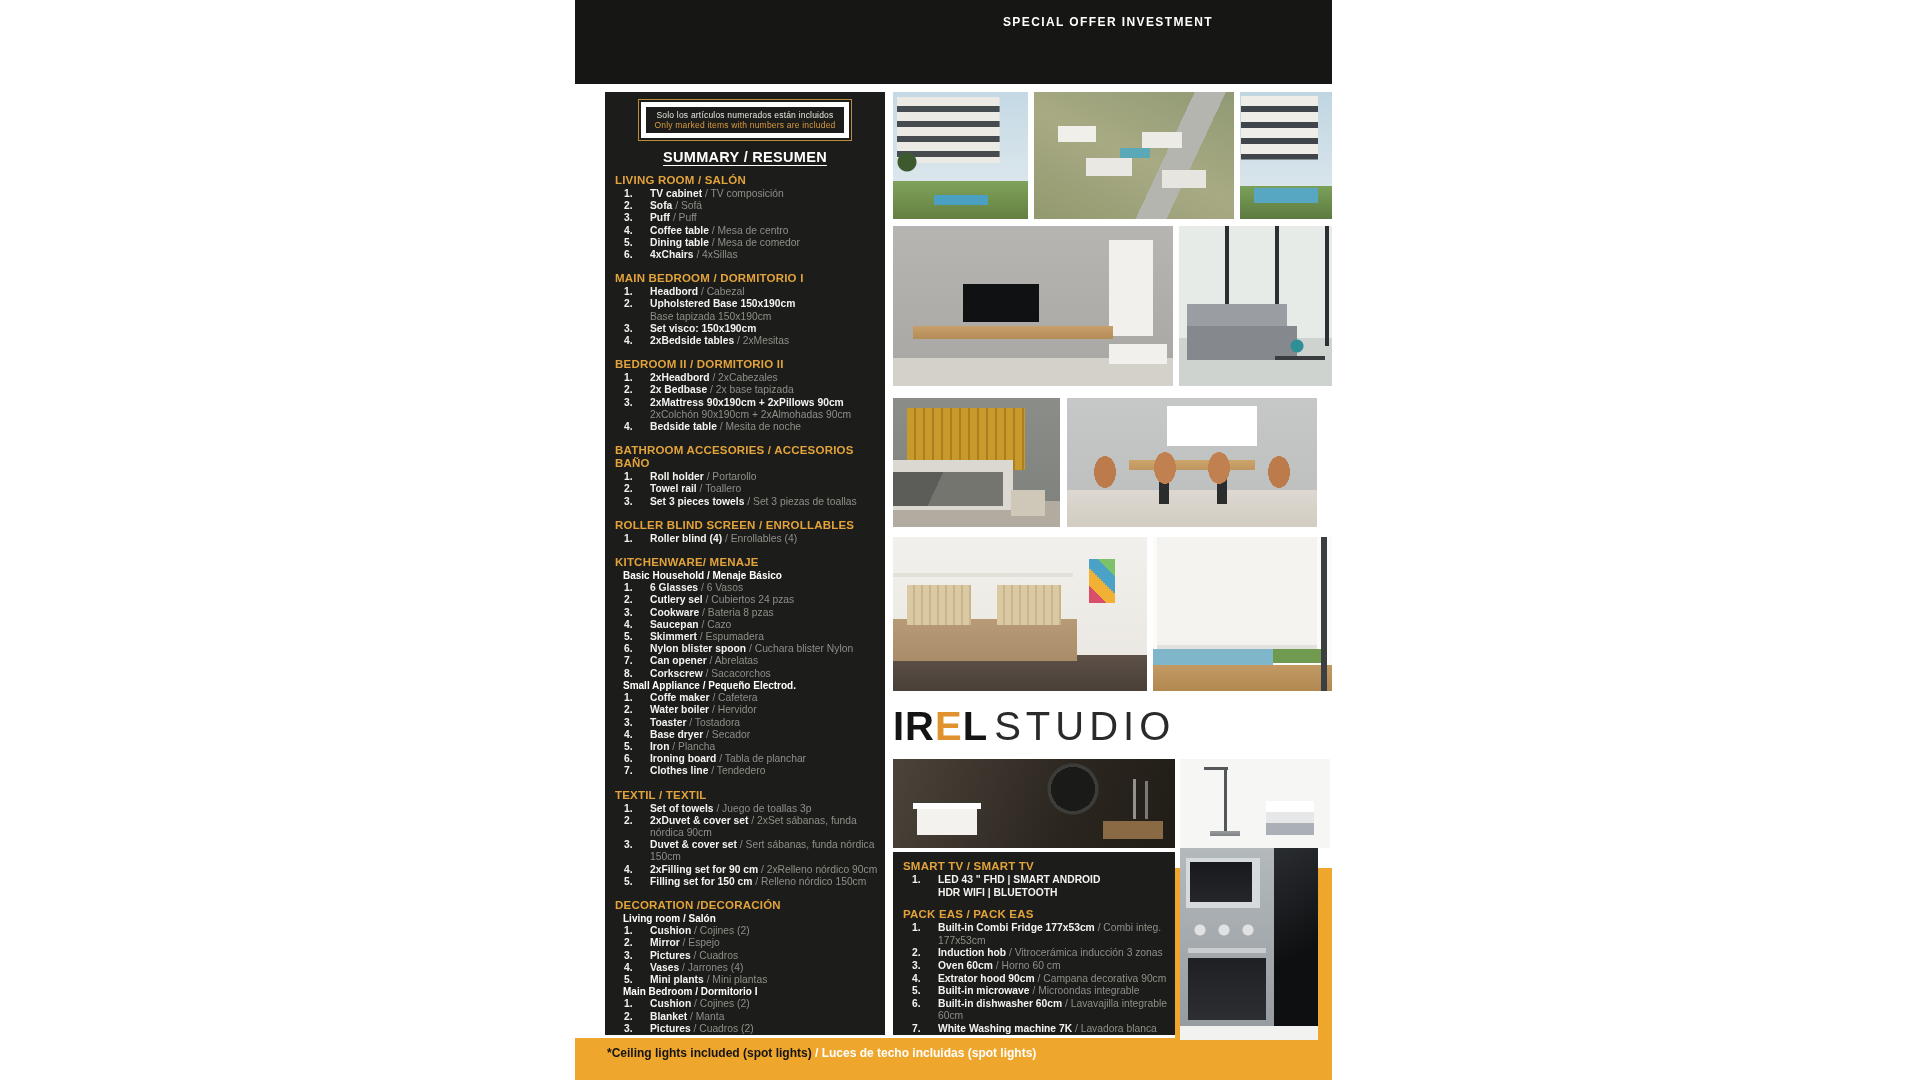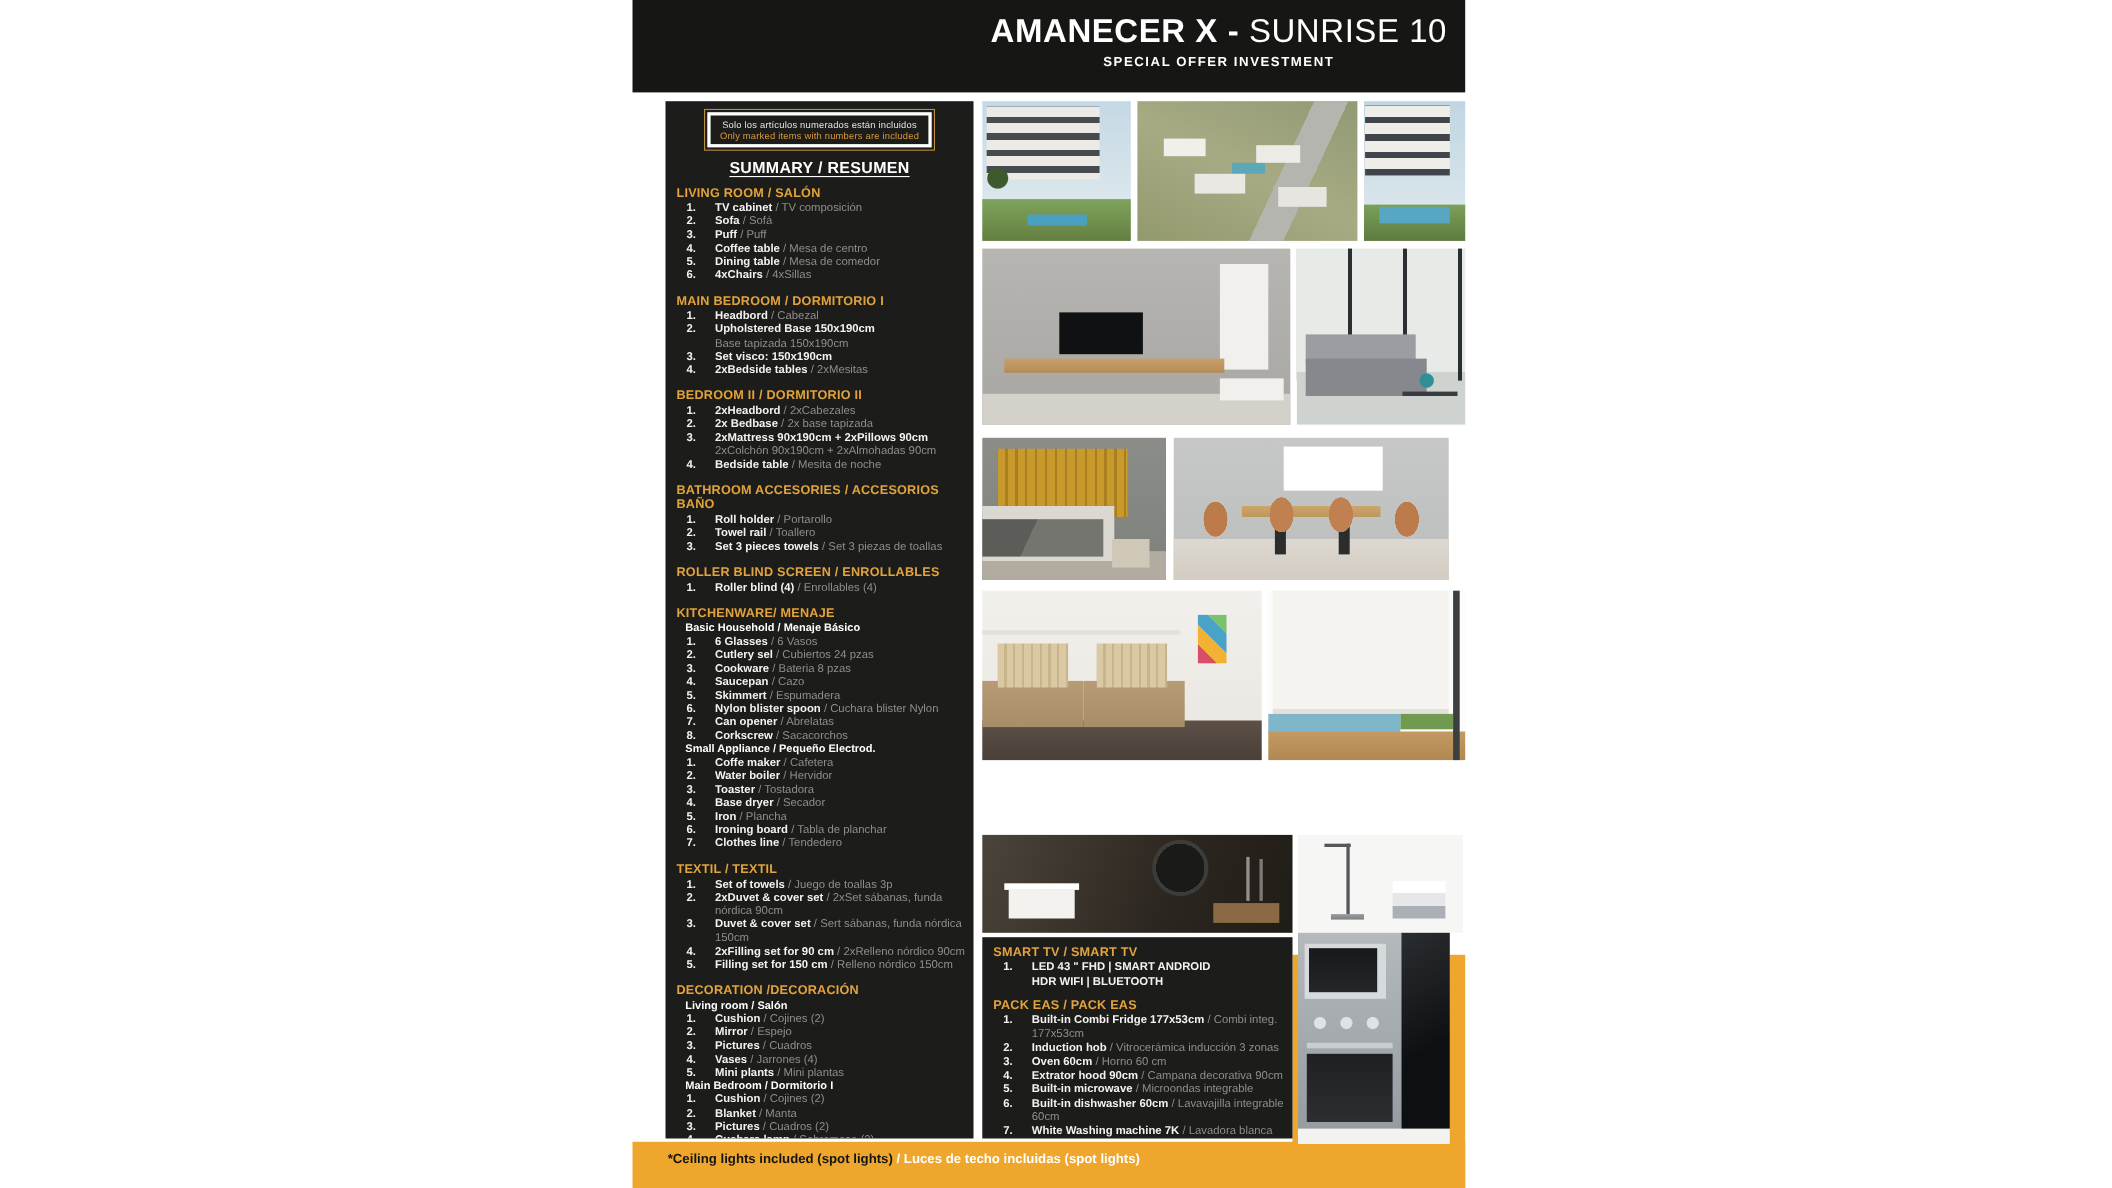--- a/index.html
+++ b/index.html
@@ -11,21 +11,21 @@
   .header{position:absolute;left:0;top:0;width:757px;height:84px;background:#161614;}
   .header-titles{position:absolute;left:309px;right:0;top:12px;text-align:center;color:#ffffff;}
   .title-line{font-size:30px;letter-spacing:.5px;white-space:nowrap;}
   .title-main{font-weight:800;}
   .title-tail{font-weight:400;}
   .subtitle{font-size:12px;font-weight:700;letter-spacing:1.4px;margin-top:3px;}
 
   
   .left-box{position:absolute;left:30px;top:92px;width:280px;height:943px;background:#1c1c1a;
             color:#fff;overflow:hidden;}
-  .notice{margin:10px auto 0;width:194px;border:3px solid #ffffff;
+  .notice{margin:10px auto 0;width:194px;border:5px solid #ffffff;
           box-shadow:0 0 0 2px #1c1c1a,0 0 0 3px #bb8c3c;
           text-align:center;padding:3px 2px;}
   .notice .n-es{display:block;font-size:8.5px;color:#e9e6df;letter-spacing:.2px;}
   .notice .n-en{display:block;font-size:8.5px;color:#d99b3c;letter-spacing:.2px;}
   .summary{text-align:center;margin-top:11px;font-size:14.5px;font-weight:800;
            text-decoration:underline;text-underline-offset:3px;letter-spacing:.3px;}
   .sections{padding:9px 6px 0 10px;}
   .section{margin-bottom:11px;}
   .sec-title{color:#e2a33b;font-weight:800;font-size:11.5px;line-height:13px;margin-bottom:1px;letter-spacing:.2px;}
   .sub-title{color:#fff;font-weight:700;font-size:10px;line-height:12.2px;padding-left:8px;}
@@ -152,23 +152,20 @@
      linear-gradient(#b4b9bc,#969ca0) 0 0/94px 178px no-repeat,
      #f2f2f0;}
 </style>
 </head>
 <body>
 
 <div class="document">
 
   <div class="header">
     <div class="header-titles">
-      <div class="title-line">
-        <span class="title-main">AMANECER X -</span><span class="title-tail"> SUNRISE 10</span>
-      </div>
       <div class="subtitle">SPECIAL OFFER INVESTMENT</div>
     </div>
   </div>
 
   <div class="orange-right"></div>
   <div class="orange-bottom"></div>
 
   <div class="left-box">
     <div class="notice">
       <span class="n-es">Solo los artículos numerados están incluidos</span>
@@ -401,20 +398,25 @@
   <div class="ph ph-living-tv"></div>
   <div class="ph ph-sofa"></div>
   <div class="ph ph-bed-mustard"></div>
   <div class="ph ph-dining"></div>
   <div class="ph ph-bedroom-twin"></div>
   <div class="ph ph-roller-blind"></div>
   <div class="ph ph-dishes"></div>
   <div class="ph ph-lamp-towels"></div>
   <div class="ph ph-oven"></div>
 
+  <div class="logo-row">
+    <div class="logo">
+      <span class="lg-b">IR</span><span class="lg-e">E</span><span class="lg-b">L</span><span class="lg-l">STUDIO</span>
+    </div>
+  </div>
 
   <div class="right-box">
     <div class="sections">
         <div class="section">
           <div class="sec-title">SMART TV / SMART TV</div>
           <div class="item">
             <span class="num">1.</span>
             <span class="txt"><b>LED 43 " FHD | SMART ANDROID</b><br><b>HDR WIFI | BLUETOOTH</b></span>
           </div>
         </div>

